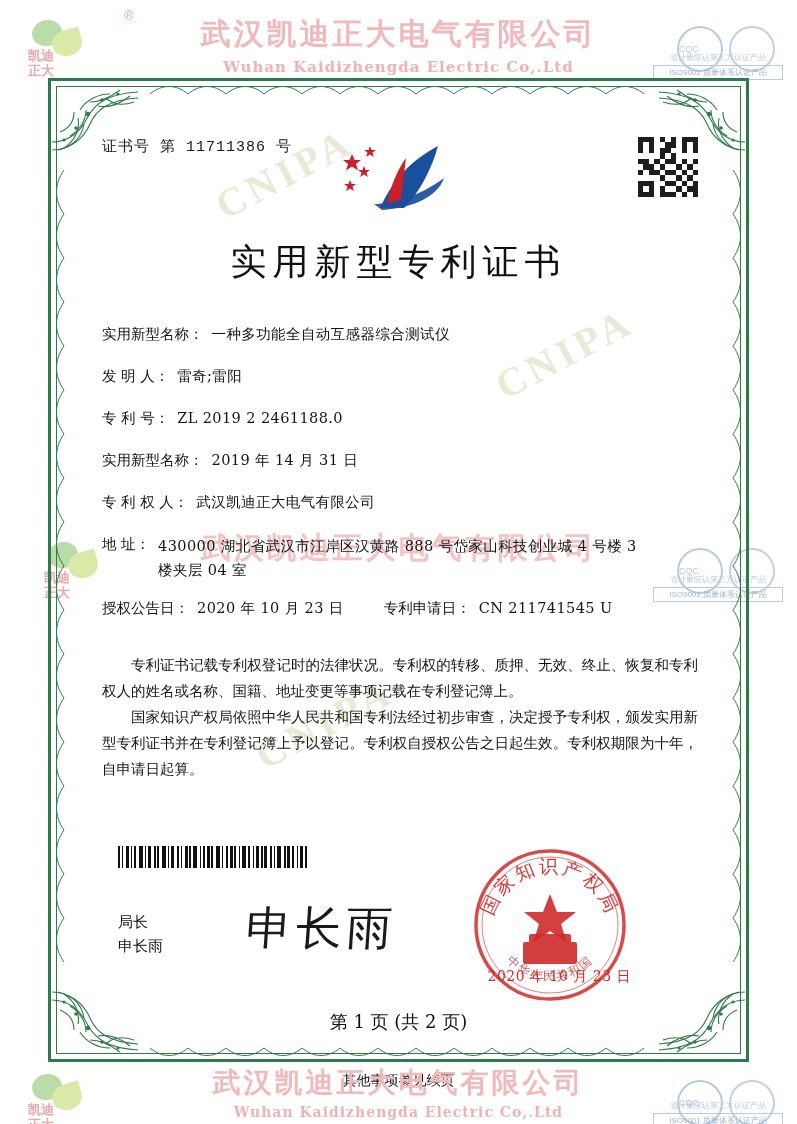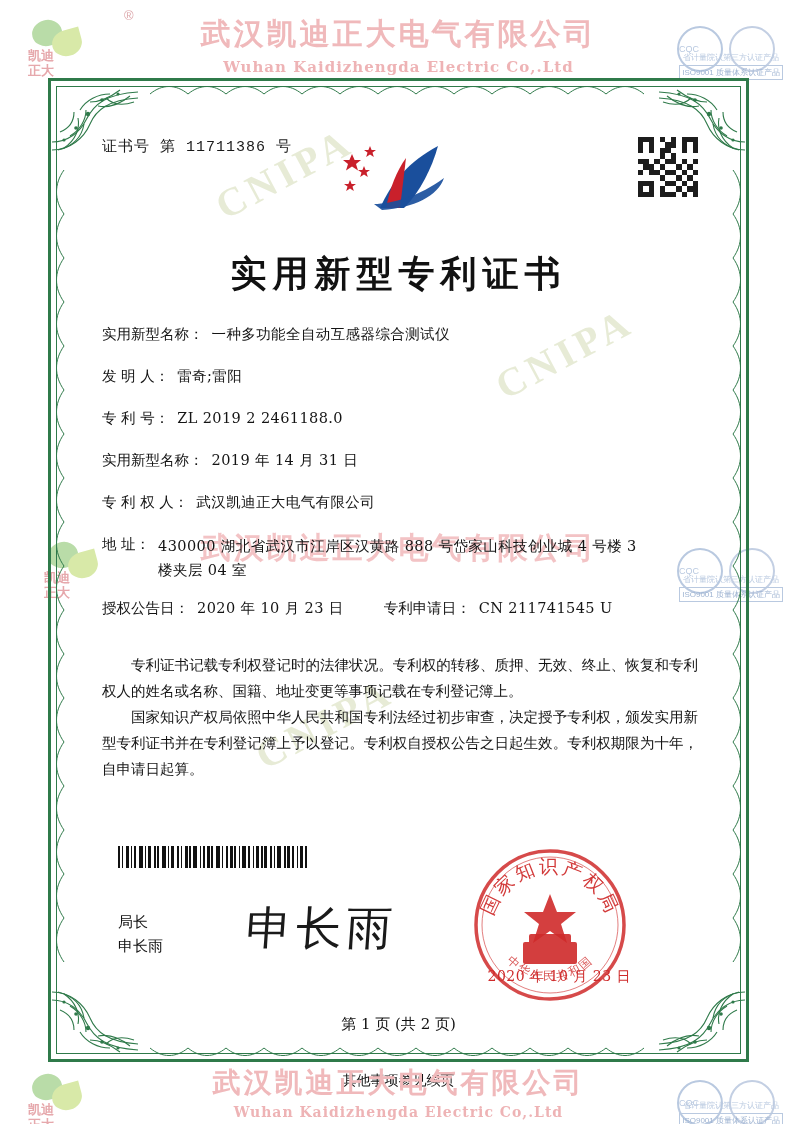--- a/index.html
+++ b/index.html
@@ -96,21 +96,21 @@
   .wm-cert-text {
     color: #b9c9e0;
     font-size: 8px;
     line-height: 11px;
     font-family: "Liberation Sans", sans-serif;
     white-space: nowrap;
   }
   .wm-cert-text .b {
     display: block;
     border: 1px solid #b9c9e0;
-    padding: 1px 2px;
+    padding: 1px 15px;
     margin-top: 2px;
     color: #9fb4d2;
   }
   .wm-r {
     color: #dca6aa;
     font-size: 13px;
     font-family: "Liberation Sans", sans-serif;
   }
 
   
@@ -189,25 +189,25 @@
 
   .logo-mark {
     position: absolute;
     left: 50%; top: 52px;
     margin-left: -65px;
     width: 130px; height: 78px;
   }
 
   .title {
     position: absolute;
-    left: 0; top: 164px;
+    left: 0; top: 152px;
     width: 100%;
     text-align: center;
     font-size: 36px;
-    font-weight: bold;
+    font-weight: normal;
     color: #111;
     letter-spacing: 6px;
     font-family: "DejaVu Serif", serif;
   }
 
   .fields {
     position: absolute;
     left: 46px; top: 238px;
     width: 600px;
     font-size: 14.5px;
@@ -285,21 +285,21 @@
     color: #cf2a2a;
     font-family: "DejaVu Serif", serif;
     letter-spacing: 0.5px;
   }
 
   .page-no {
     position: absolute;
     left: 0; bottom: 20px;
     width: 100%;
     text-align: center;
-    font-size: 15px;
+    font-size: 18px;
     color: #111;
     font-family: "DejaVu Serif", serif;
   }
   .footnote {
     position: absolute;
     left: 0; top: 1072px;
     width: 797px;
     text-align: center;
     font-size: 14px;
     color: #111;

